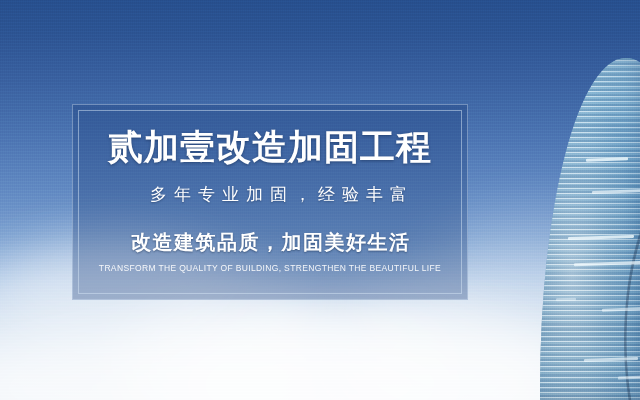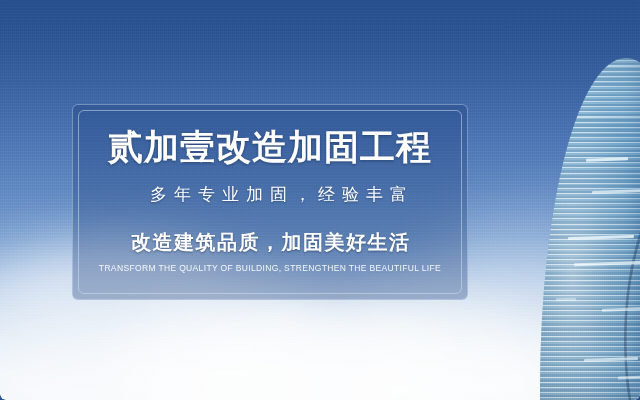--- a/index.html
+++ b/index.html
@@ -1,16 +1,16 @@
 <!DOCTYPE html>
 <html lang="zh"><head>
 <meta charset="utf-8">
 <title>Banner</title>
 <style>
-  * { margin:0; padding:0; box-sizing:border-box;border-radius:6px; }
+  * { margin:0; padding:0; box-sizing:border-box; }
 
   html, body {
     width:640px; height:400px;
     overflow:hidden;
     background:#2a518f;
     font-family:"Liberation Sans", "DejaVu Sans", sans-serif;
   }
 
   #banner {
     position:relative;

